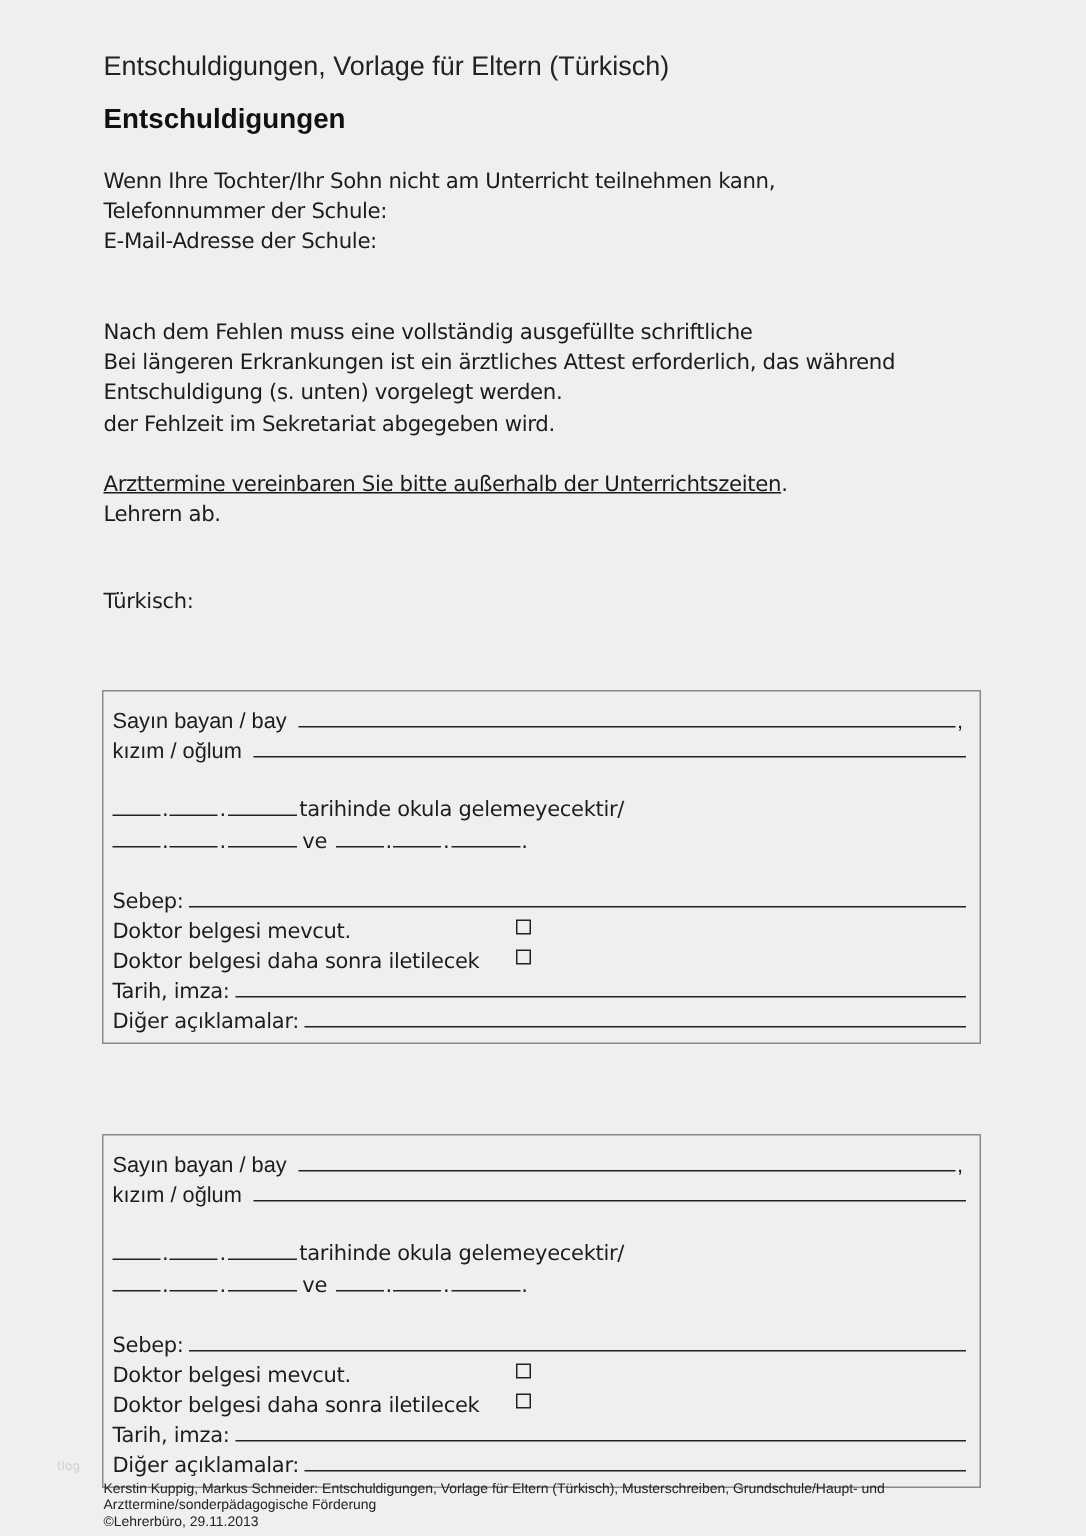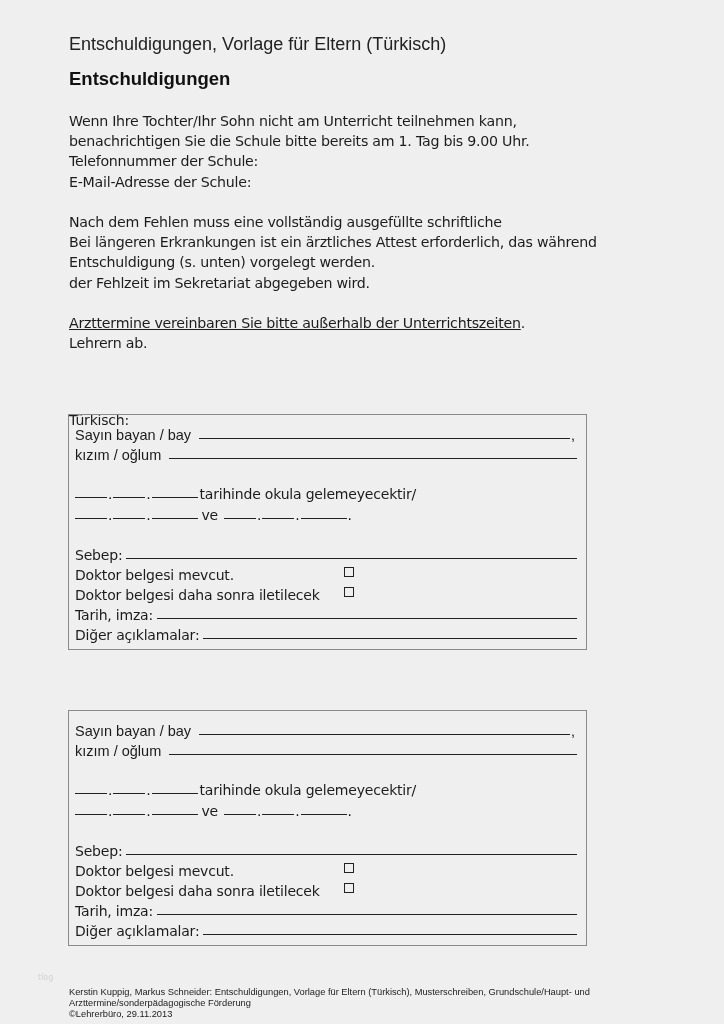--- a/index.html
+++ b/index.html
@@ -22,26 +22,27 @@
   }
   .para {
     position: absolute; left: 69px;
     font-size: 14.2px; line-height: 20.2px; letter-spacing: -0.25px;
     color: #1c1c1c;
   }
   .para div { white-space: nowrap; }
   .u { text-decoration: underline; }
   .lang-label {
     position: absolute; left: 69px; top: 393px;
-    font-size: 14px; color: #1c1c1c; letter-spacing: -0.2px; margin-top: 19px;
+    font-size: 14px; color: #1c1c1c; letter-spacing: -0.2px;
   }
   .form-box {
-    position: absolute; left: 68px; width: 519px;
+    position: absolute; left: 68px; width: 586px;
     border: 1.5px solid #8a8a8a;
     box-sizing: border-box;
+    margin-top: 46px;
   }
   .frow {
     position: absolute; left: 6px; right: 9px; height: 20px;
     display: flex; align-items: flex-end;
     font-size: 14px; color: #1c1c1c; letter-spacing: -0.2px;
     white-space: nowrap;
   }
   .frow.sans { font-family: "Liberation Sans", sans-serif; font-size: 14.5px; letter-spacing: 0; }
   .fill {
     flex: 1; border-bottom: 1.4px solid #222; height: 0; margin-left: 8px; margin-bottom: 4px;
@@ -65,21 +66,20 @@
   }
 </style>
 </head>
 <body>
 
 <div class="header-line">Entschuldigungen, Vorlage für Eltern (Türkisch)</div>
 <div class="title">Entschuldigungen</div>
 
 <div class="para" style="top:111px;">
   <div>Wenn Ihre Tochter/Ihr Sohn nicht am Unterricht teilnehmen kann,</div>
-  <div>benachrichtigen Sie die Schule bitte bereits am 1. Tag bis 9.00 Uhr.</div>
   <div>Telefonnummer der Schule:</div>
   <div>E-Mail-Adresse der Schule:</div>
 </div>
 
 <div class="para" style="top:212px;">
   <div>Nach dem Fehlen muss eine vollständig ausgefüllte schriftliche</div>
   <div>Bei längeren Erkrankungen ist ein ärztliches Attest erforderlich, das während</div>
   <div>Entschuldigung (s. unten) vorgelegt werden.</div>
   <div>der Fehlzeit im Sekretariat abgegeben wird.</div>
 </div>

